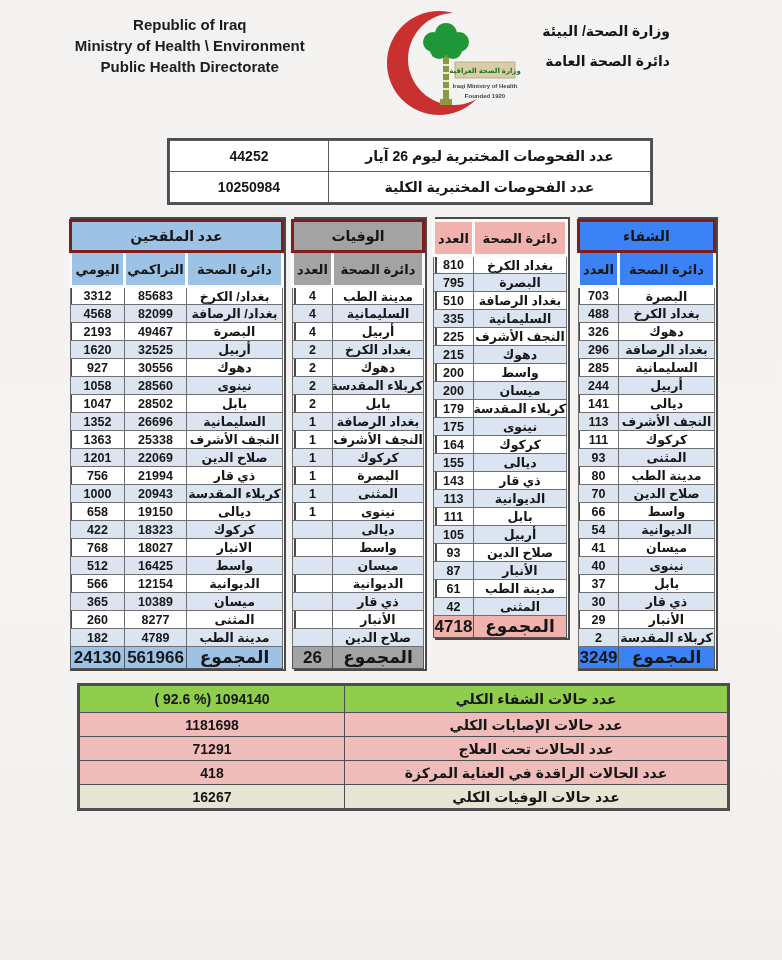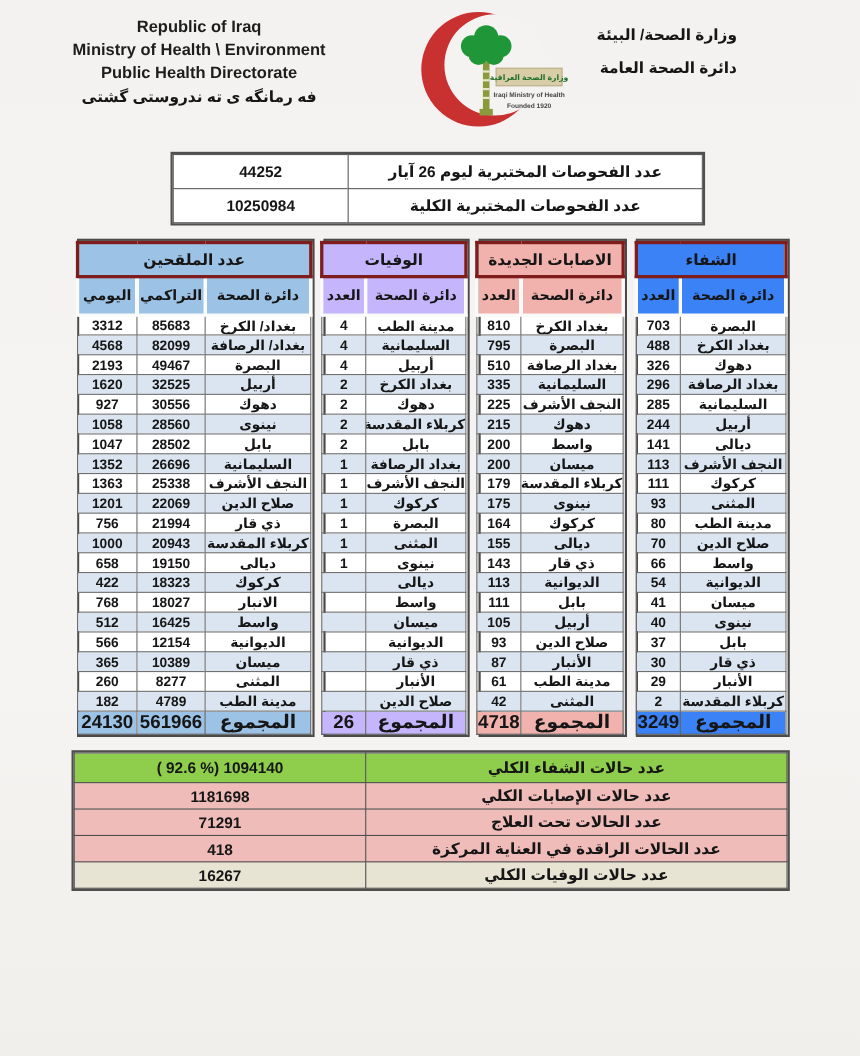--- a/index.html
+++ b/index.html
@@ -8,20 +8,21 @@
     font-family:"Liberation Sans","DejaVu Sans",sans-serif;
     background:#eceae7;
     color:#161616;
     font-weight:700;
   }
   .page {
     width:782px; height:960px;
     background:linear-gradient(180deg,#f3f2f0 0%, #f5f4f2 60%, #f1efec 100%);
     position:relative; overflow:hidden;
     padding-top:6px;
+    padding-left:12px;
   }
   
   .hdr { display:flex; align-items:flex-start; }
   .hdr-left { width:362px; text-align:center; padding-top:8px; }
   .hdr-left .en { font-size:15px; line-height:21px; color:#1d1d1d; }
   .hdr-left .ku { font-size:14px; line-height:22px; direction:rtl; }
   .hdr-logo { width:170px; display:flex; justify-content:center; }
   .hdr-right { width:250px; padding:10px 112px 0 0; direction:rtl; text-align:right; }
   .hdr-right .ar { font-size:14px; line-height:30px; white-space:nowrap; }
   
@@ -41,21 +42,21 @@
   .gov th, .gov td { text-align:center; overflow:hidden; white-space:nowrap; }
   .gov .t-title th { height:31px; font-size:14px; border:3px solid #7f1d1d; }
   .gov .t-cols th { height:35px; font-size:13px; border:3px solid #fafaf9; }
   .gov tbody td { height:18px; font-size:12.5px; border:1px solid #6f6f6f; }
   .gov tbody tr:nth-child(even) td { background:#dbe5f1; }
   .gov tfoot td { height:21px; font-size:17px; border:1px solid #565656; }
   .gov td.num, .gov th.num { direction:ltr; }
   .w-rec { width:140px; } .w-new { width:135px; } .w-dea { width:133px; } .w-vac { width:216px; }
   .c-green .t-title th, .c-green .t-cols th, .c-green tfoot td { background:#3b82f6; }
   .c-pink  .t-title th, .c-pink  .t-cols th, .c-pink  tfoot td { background:#f1b2ad; }
-  .c-gray  .t-title th, .c-gray  .t-cols th, .c-gray  tfoot td { background:#c4b5fd; }
+  .c-gray  .t-title th, .c-gray  .t-cols th, .c-gray  tfoot td { background:#a3a3a3; }
   .c-blue  .t-title th, .c-blue  .t-cols th, .c-blue  tfoot td { background:#9cc2e5; }
   
   .sum-wrap { margin:12px 0 0 65px; width:653px; border:2px solid #4f4f4f; }
   .summary { width:100%; border-collapse:collapse; direction:rtl; table-layout:fixed; }
   .summary td { border:1px solid #4f4f4f; text-align:center; font-size:14px; height:24px; }
   .summary tr.r0 td { height:27px; }
   .summary td.v { width:265px; direction:ltr; }
   .summary tr.s-green td { background:#8fce4d; }
   .summary tr.s-pink  td { background:#efbcba;margin-top:31px; }
   .summary tr.s-cream td { background:#e7e4d3; }
@@ -65,21 +66,20 @@
 </head>
 <body>
 
 <div class="page">
 
   <div class="hdr">
     <div class="hdr-left">
       <div class="en">Republic of Iraq</div>
       <div class="en">Ministry of Health \ Environment</div>
       <div class="en">Public Health Directorate</div>
-      <div class="ku">فه رمانگه ی ته ندروستی گشتی</div>
     </div>
     <div class="hdr-logo">
       <div class="logo-box">
         <svg width="160" height="118" viewBox="0 0 160 118">
           <circle cx="68" cy="57" r="52" fill="#c93030"></circle>
           <circle cx="83" cy="53" r="46" fill="#f4f3f1"></circle>
           <rect x="72" y="50" width="6" height="44" fill="#8a9a3c"></rect>
           <rect x="72" y="58" width="6" height="2" fill="#e9e7c9"></rect>
           <rect x="72" y="66" width="6" height="2" fill="#e9e7c9"></rect>
           <rect x="72" y="74" width="6" height="2" fill="#e9e7c9"></rect>
@@ -230,23 +230,20 @@
       </table>
     </div>
 
     <div class="gov c-pink w-new">
       <table>
         <colgroup>
             <col style="width:93px">
             <col style="width:40px">
           </colgroup>
         <thead>
-          <tr class="t-title">
-              <th colspan="2">الاصابات الجديدة</th>
-            </tr>
           <tr class="t-cols">
             <th>دائرة الصحة</th>
             <th class="num">العدد</th>
           </tr>
         </thead>
         <tbody>
             <tr>
               <td>بغداد الكرخ</td>
               <td class="num">810</td>
             </tr>

